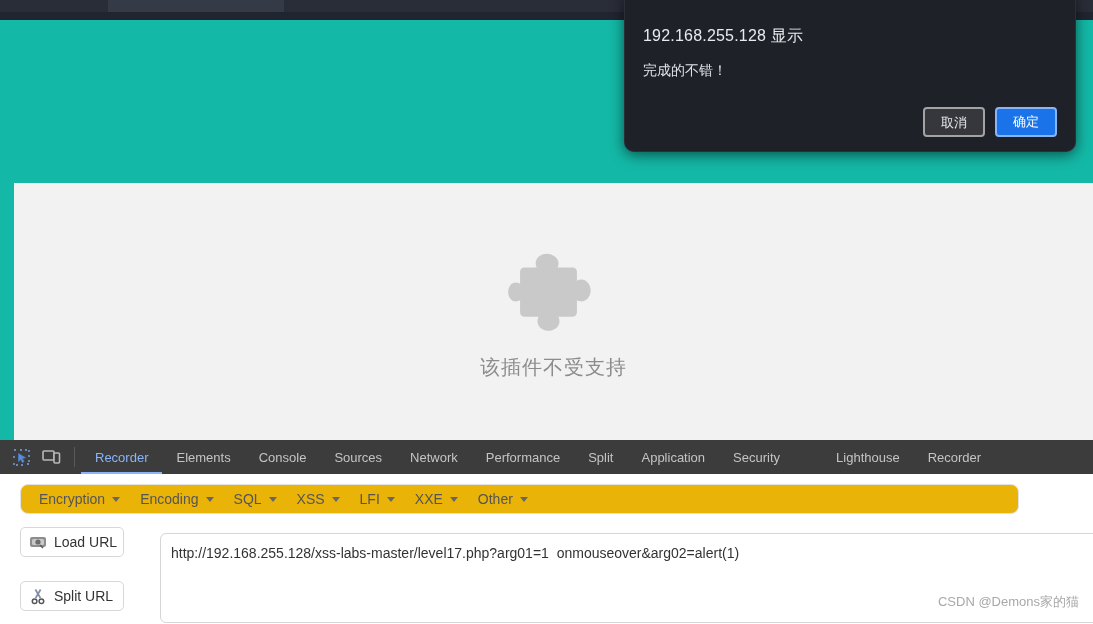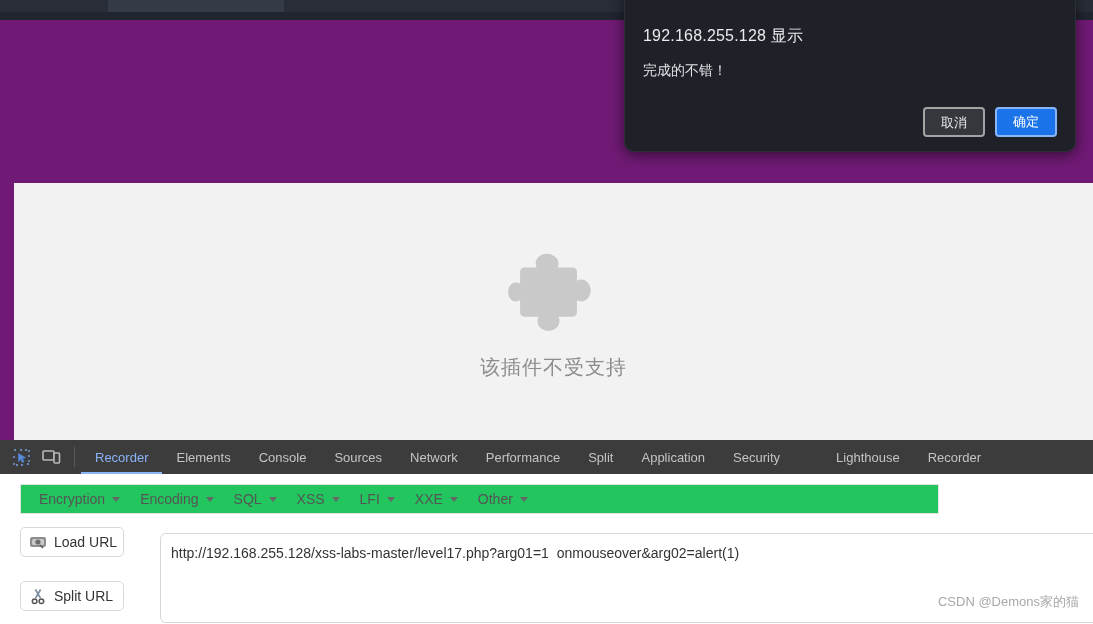--- a/index.html
+++ b/index.html
@@ -113,21 +113,21 @@
     cursor: pointer;
     line-height: 26px;
     text-align: center;
   }
 
   
   .page-viewport {
     position: absolute;
     left: 0; top: 20px;
     width: 1093px; height: 420px;
-    background: #701a75;
+    background: #14b8a6;
   }
 
   
   .plugin-block {
     position: absolute;
     left: 14px; top: 163px;
     width: 1079px; height: 267px;
     background: #f2f2f2;
   }
   .plugin-inner {
@@ -199,24 +199,24 @@
   
   .hackbar {
     position: absolute;
     left: 0; top: 34px;
     width: 1093px; height: 150px;
     background: #ffffff;
   }
   .hb-menubar {
     position: absolute;
     left: 20px; top: 10px;
-    width: 919px; height: 30px;
-    background: #22c55e;
+    width: 999px; height: 30px;
+    background: #eab308;
     border: 1px solid #e2e2e2;
-    border-radius: 0;
+    border-radius: 8px;
     display: flex;
     align-items: center;
     padding-left: 8px;
   }
   .hb-menu {
     display: flex;
     align-items: center;
     gap: 7px;
     padding: 0 10px;
     height: 26px;

